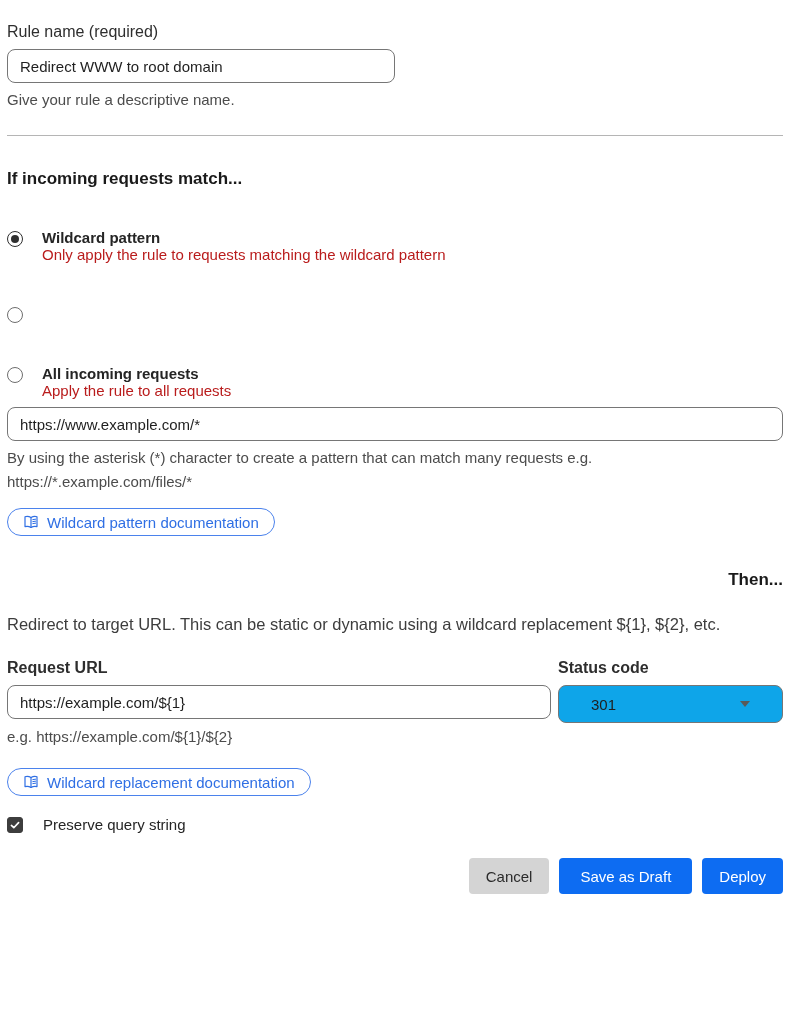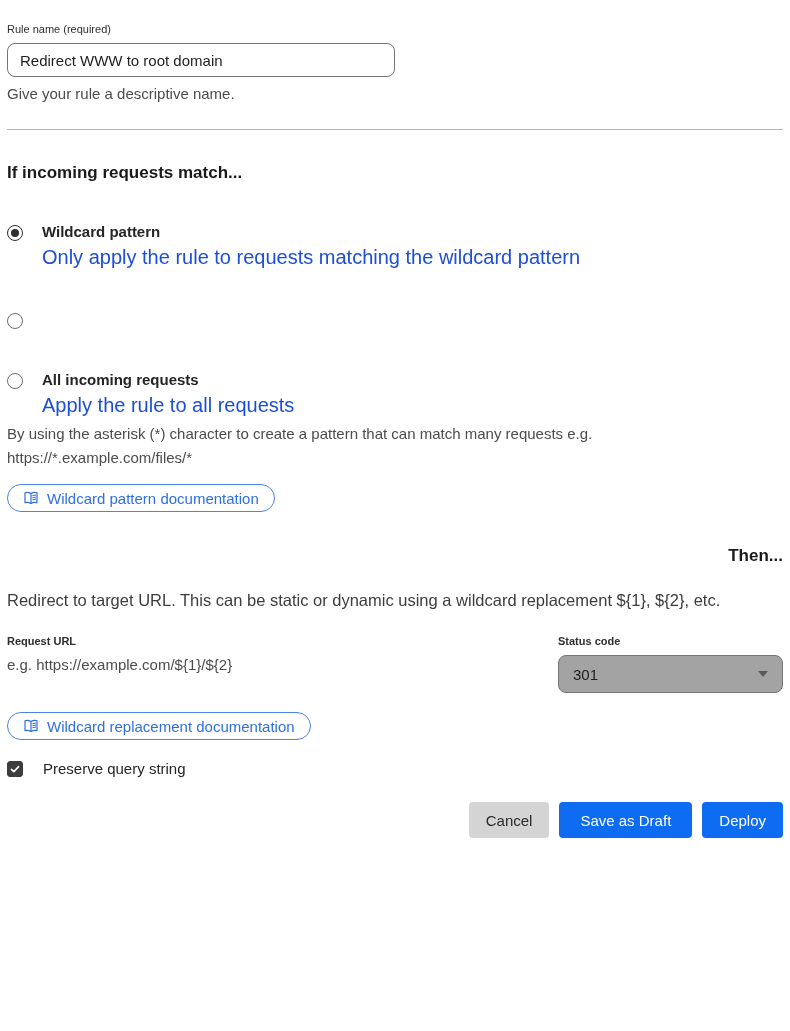--- a/index.html
+++ b/index.html
@@ -10,21 +10,21 @@
     color: #1f1f1f;
   }
   .container { padding: 0 7px; }
 
   .page-title {
     padding-top: 7px;
     font-size: 20px; font-weight: bold; color: #1a1a1a;
   }
 
   .field-label {
-    margin-top: 23px; font-size: 11px; color: #2e2e2e;
+    margin-top: 23px; font-size: 16px; color: #2e2e2e;
   }
   .field-label.semibold { font-weight: bold; }
 
   .text-input {
     display: block; margin-top: 8px;
     height: 34px; padding: 0 12px;
     font-family: inherit; font-size: 15px; color: #1f1f1f;
     border: 1px solid #767676; border-radius: 8px;
     background: #fff; outline: none; width: 388px;
   }
@@ -48,21 +48,21 @@
     flex: 0 0 16px; width: 16px; height: 16px; margin-top: 2px;
     border: 1.5px solid #6e6e6e; border-radius: 50%;
     display: flex; align-items: center; justify-content: center;
     background: #fff; cursor: pointer;
   }
   .radio-option.selected .radio-circle { border-color: #2f2f2f; }
   .radio-dot { width: 8px; height: 8px; border-radius: 50%; background: transparent; }
   .radio-option.selected .radio-dot { background: #2f2f2f; }
   .radio-texts { margin-left: 19px; }
   .radio-label { font-size: 15px; font-weight: bold; color: #252525; }
-  .radio-desc { margin-top: 6px; font-size: 20px; color: #1d4ed8; }
+  .radio-desc { font-size: 15px; color: #b91c1c; }
 
   .doc-pill {
     display: inline-flex; align-items: center; gap: 8px;
     margin-top: 14px; height: 28px; padding: 0 15px;
     border: 1px solid #4b82ec; border-radius: 14px;
     background: #fff; color: #2f6fe4; font-size: 15px;
     font-family: inherit; cursor: pointer;
   }
   .doc-pill.second { margin-top: 19px; }
   .doc-pill svg { display: block; }
@@ -70,23 +70,23 @@
   .then-desc { margin-top: 25px; font-size: 16.5px; color: #3d3d3d; }
 
   .row { display: flex; gap: 7px; margin-top: 25px; }
   .col-target { flex: 0 0 544px; }
   .col-status { flex: 1; }
   .row .field-label { margin-top: 0; }
   .col-target .text-input { width: 100%; }
 
   .select-box {
     display: flex; align-items: center; justify-content: space-between;
-    margin-top: 8px; height: 38px; padding: 0 14px;
+    margin-top: 8px; height: 38px; padding: 0 32px;
     border: 1px solid #767676; border-radius: 8px;
-    font-size: 15px; color: #1f1f1f; background: #a3a3a3; cursor: pointer;
+    font-size: 15px; color: #1f1f1f; background: #0ea5e9; cursor: pointer;
   }
   .caret-down {
     width: 0; height: 0;
     border-left: 5px solid transparent; border-right: 5px solid transparent;
     border-top: 6px solid #5a5a5a;
   }
 
   .checkbox-row { display: flex; align-items: center; margin-top: 20px; }
   .checkbox {
     flex: 0 0 16px; width: 16px; height: 16px; border-radius: 3px;
@@ -143,20 +143,21 @@
   <div class="radio-option">
     <span class="radio-circle">
         <span class="radio-dot"></span>
       </span>
     <span class="radio-texts">
       <div class="radio-label">All incoming requests</div>
       <div class="radio-desc">Apply the rule to all requests</div>
     </span>
   </div>
 
+  <input class="text-input full" type="text" value="https://www.example.com/*" style="">
   <div class="helper">
     <div>By using the asterisk (*) character to create a pattern that can match many requests e.g.</div>
     <div>https://*.example.com/files/*</div>
   </div>
 
   <button class="doc-pill">
     <span>
       <svg width="16" height="16" viewBox="0 0 16 16" fill="none" stroke="currentColor" stroke-width="1.2" stroke-linecap="round" stroke-linejoin="round">
         <path d="M2 2.8 C4 2.2 6 2.4 8 3.6 C10 2.4 12 2.2 14 2.8 V12.6 C12 12 10 12.2 8 13.4 C6 12.2 4 12 2 12.6 Z"></path>
         <path d="M8 3.6 V13.4"></path>
@@ -165,20 +166,21 @@
     </span>
     <span>Wildcard pattern documentation</span>
   </button>
 
   <h2 class="section-heading" style="margin-top:34px;text-align:right;">Then...</h2>
   <div class="then-desc">Redirect to target URL. This can be static or dynamic using a wildcard replacement ${1}, ${2}, etc.</div>
 
   <div class="row">
     <div class="col-target">
       <div class="field-label semibold">Request URL</div>
+      <input class="text-input" type="text" value="https://example.com/${1}" style="">
       <div class="helper" style="margin-top:6px;">e.g. https://example.com/${1}/${2}</div>
     </div>
     <div class="col-status">
       <div class="field-label semibold">Status code</div>
       <div class="select-box">
         <span>301</span>
         <span class="caret-down"></span>
       </div>
     </div>
   </div>

